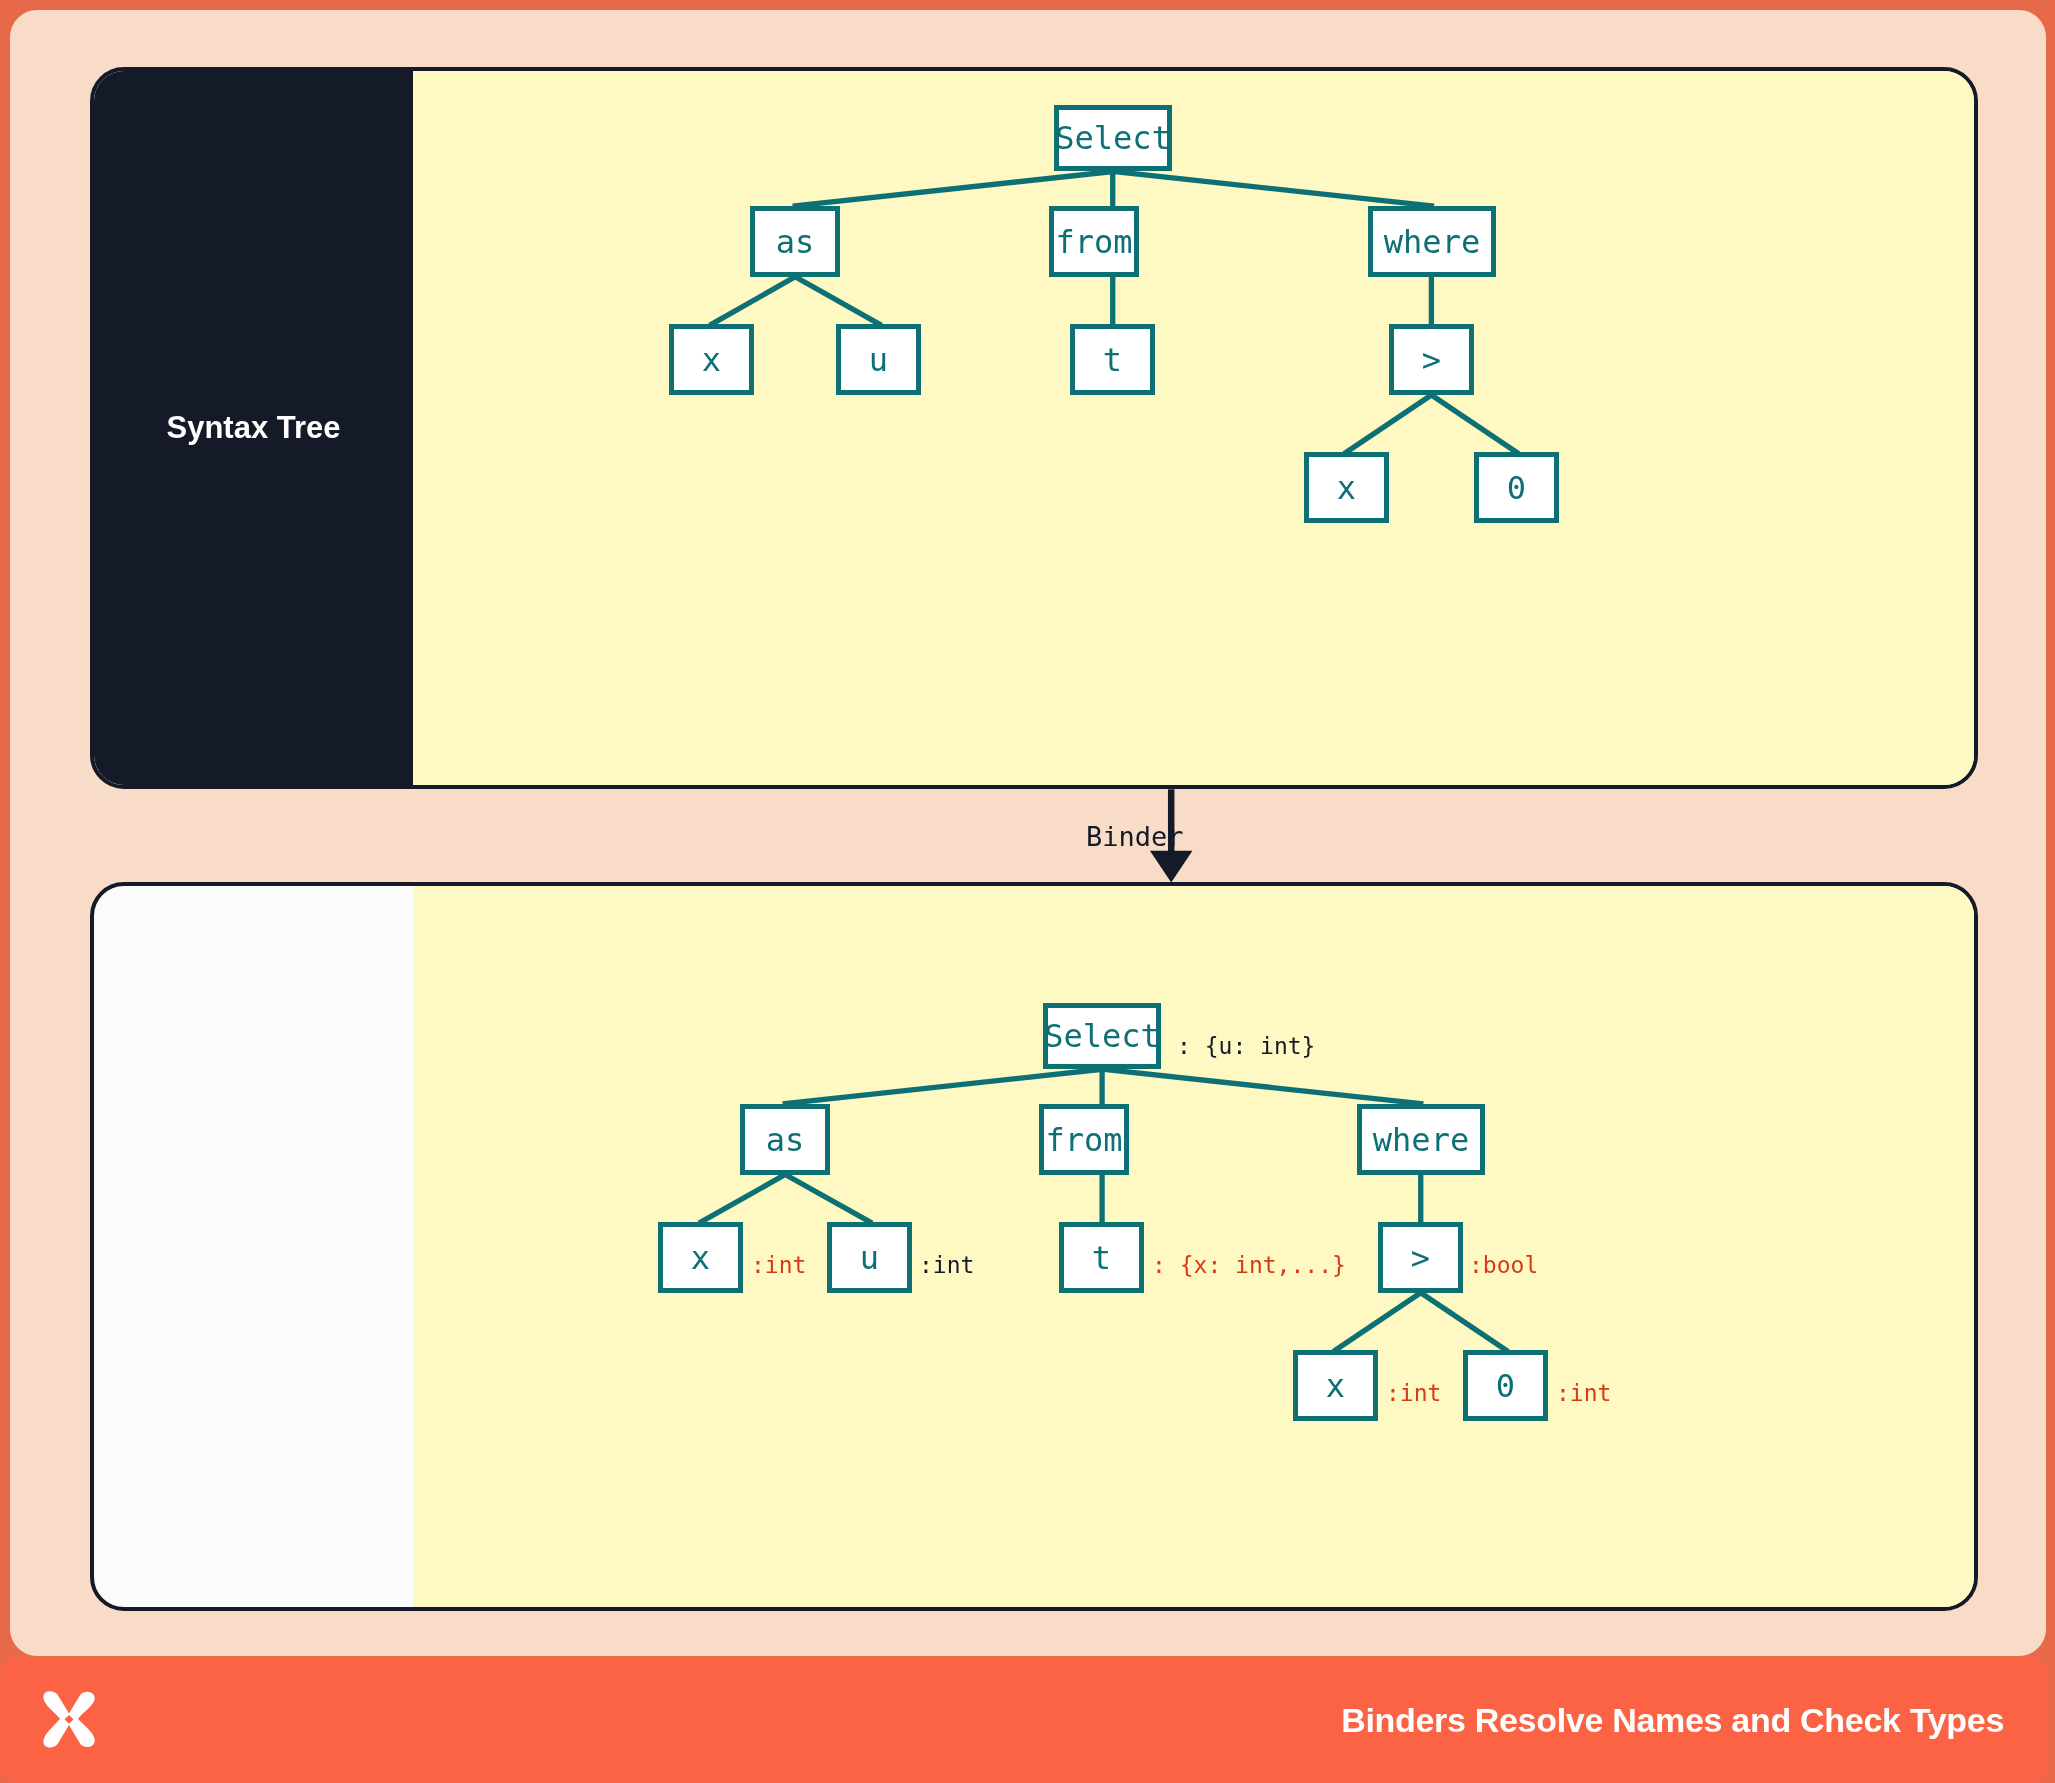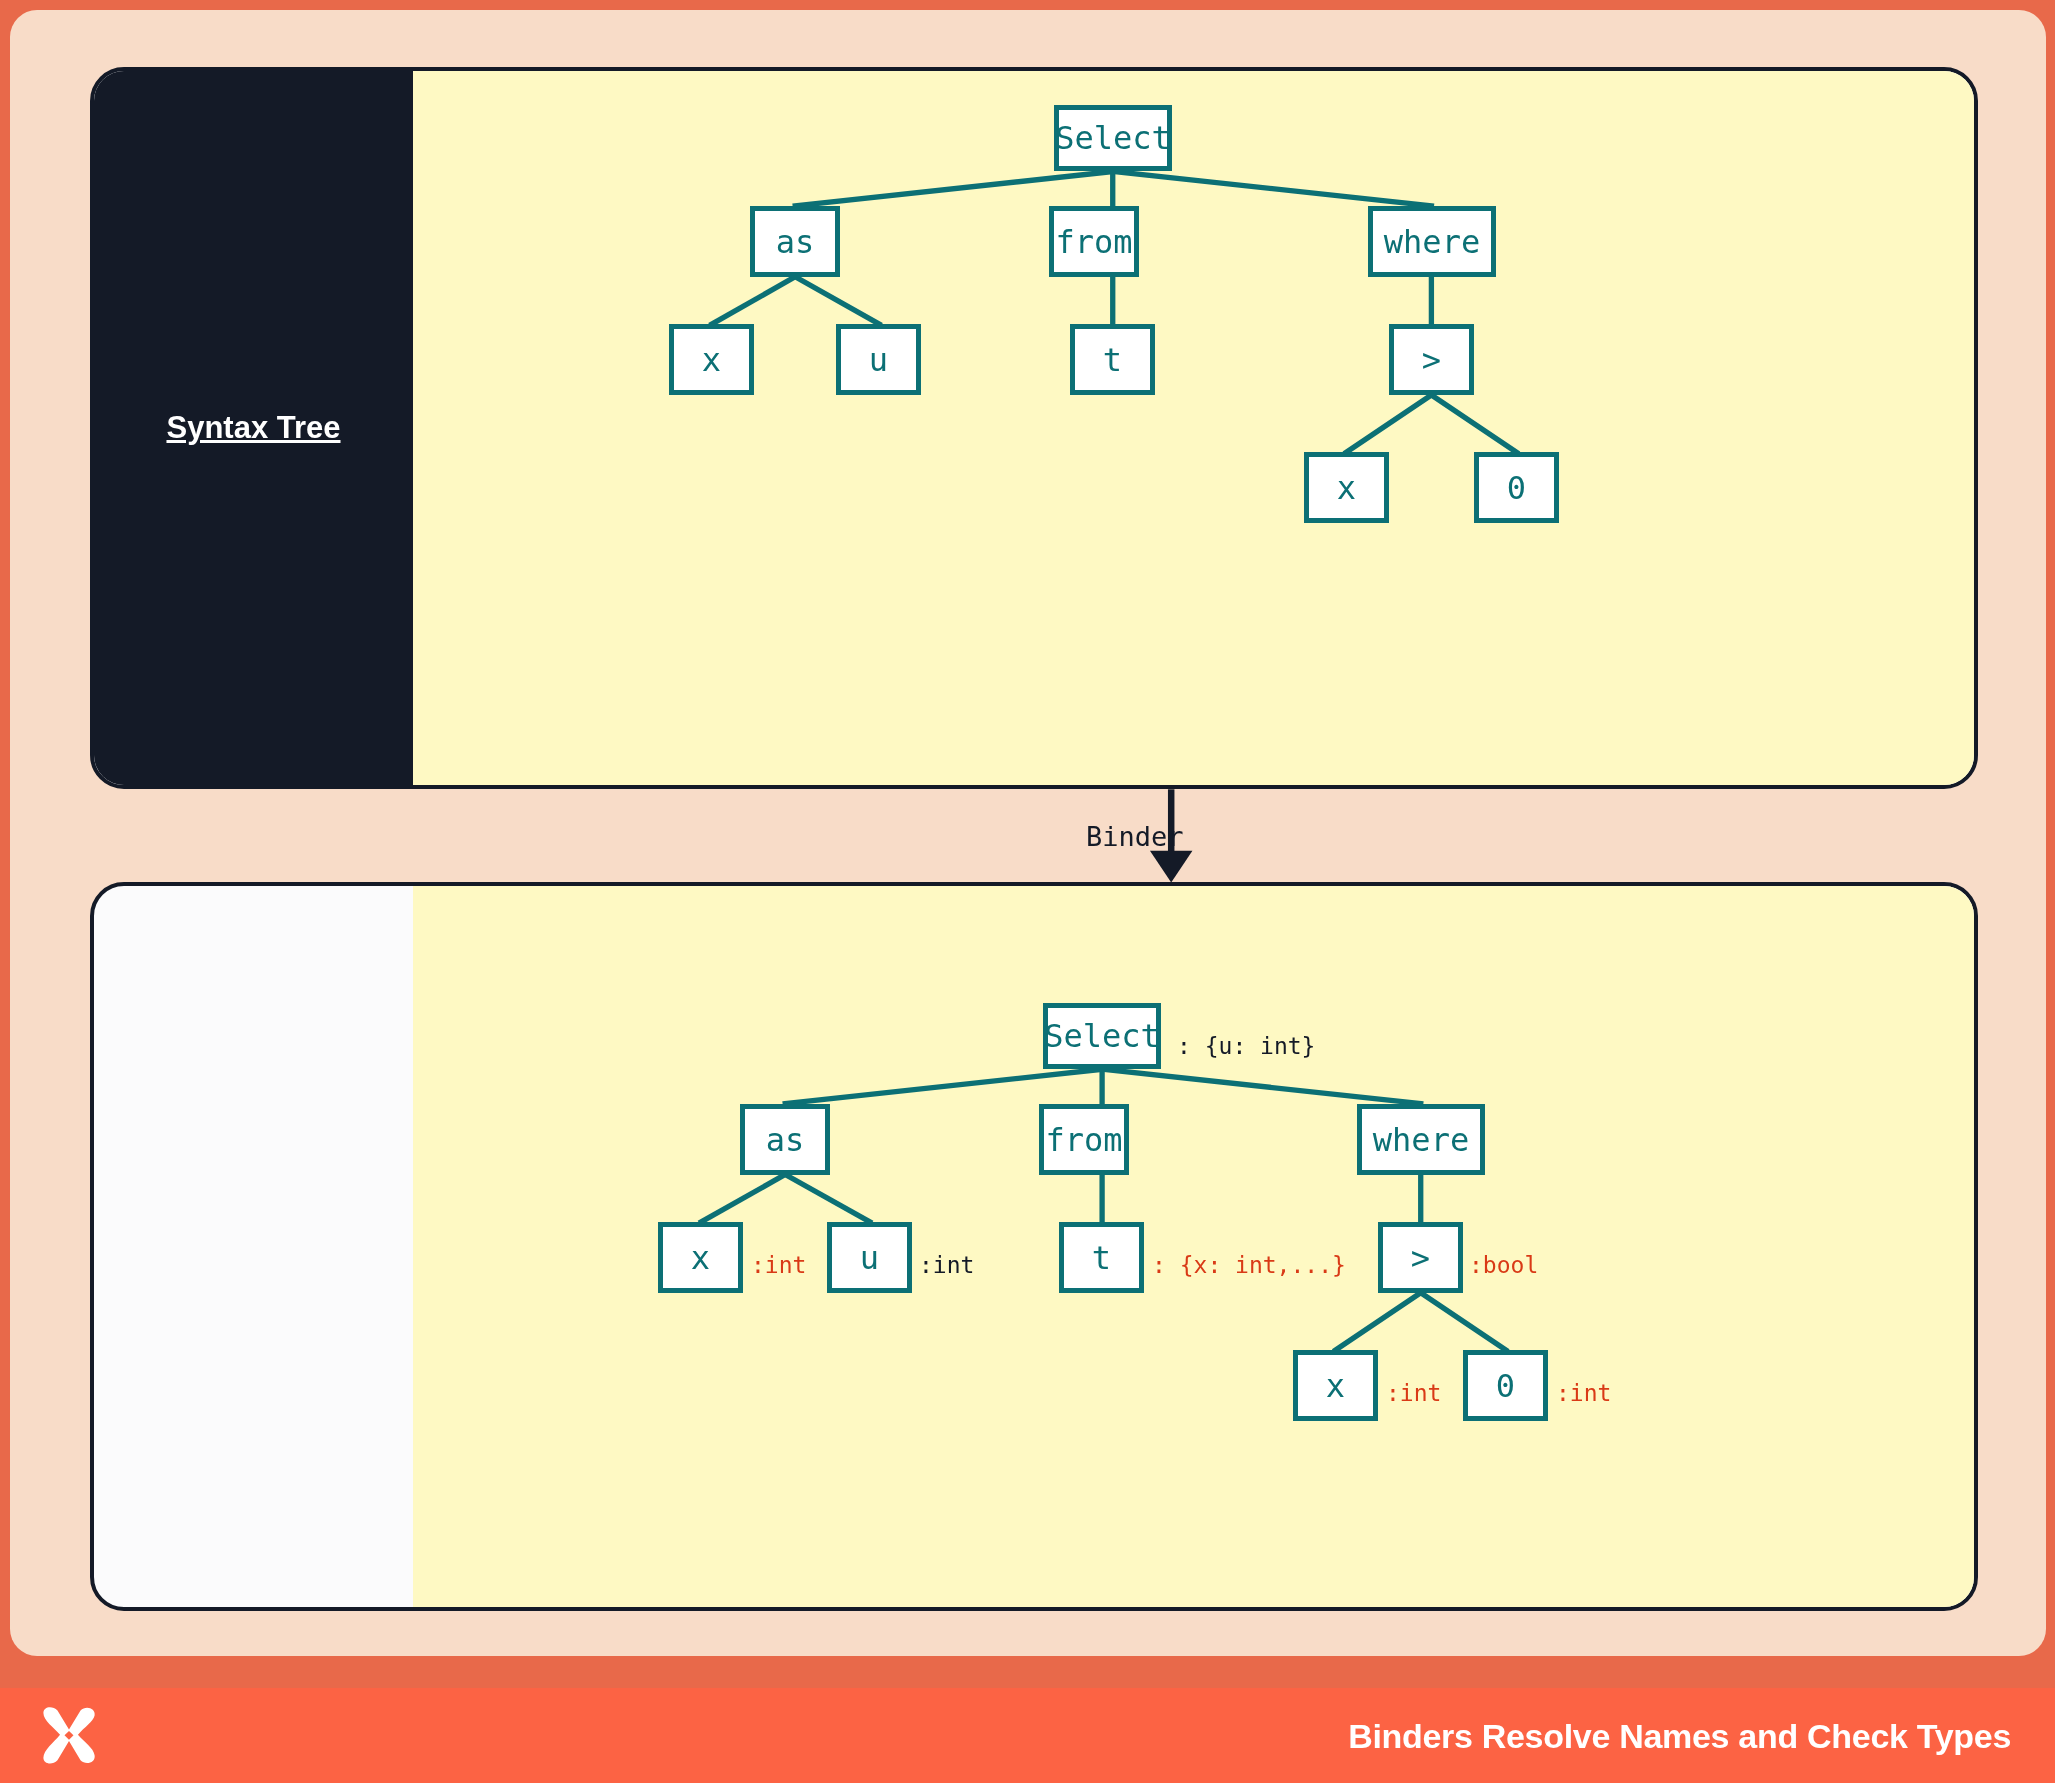--- a/index.html
+++ b/index.html
@@ -14,24 +14,24 @@
     background:#E8694A;
   }
   .inner-bg{
     position:absolute;
     left:9.5px;top:9.5px;right:9.5px;bottom:127px;
     background:#F8DCC8;
     border-radius:27px;
   }
   .footer{
     position:absolute;
-    left:0;right:0;bottom:0;height:95px;
+    left:0;right:7px;bottom:0;height:126px;
     background:#FC6344;
     display:flex;align-items:center;
-    border-bottom-left-radius:0;border-bottom-right-radius:0;
+    border-bottom-left-radius:0;border-bottom-right-radius:0;border-radius:18px;
   }
   .footer-logo{
     position:absolute;left:37px;top:50%;transform:translateY(-50%);
     width:64px;height:64px;
   }
   .footer-title{
     position:absolute;right:44px;top:50%;transform:translateY(-50%);
     color:#FFFFFF;font-size:34px;font-weight:bold;
     letter-spacing:-0.3px;white-space:nowrap;
   }
@@ -47,21 +47,21 @@
   }
   #panel-top{left:90px;top:67px;width:1888px;height:722px;}
   #panel-bottom{left:90px;top:882px;width:1888px;height:729px;}
   .panel-sidebar{
     position:absolute;left:0;top:0;bottom:0;width:319px;
     background:#141A27;
     display:flex;align-items:center;justify-content:center;
   }
   .panel-sidebar-label{
     color:#FFFFFF;font-size:31px;font-weight:bold;
-    text-align:center;line-height:1.5;text-decoration:underline;
+    text-align:center;line-height:1.5;
   }
   .panel-body{
     position:absolute;left:319px;top:0;right:0;bottom:0;
     background:#fef9c3;
   }
 
   
   .tree-svg{position:absolute;left:0;top:0;}
   .node{
     position:absolute;

